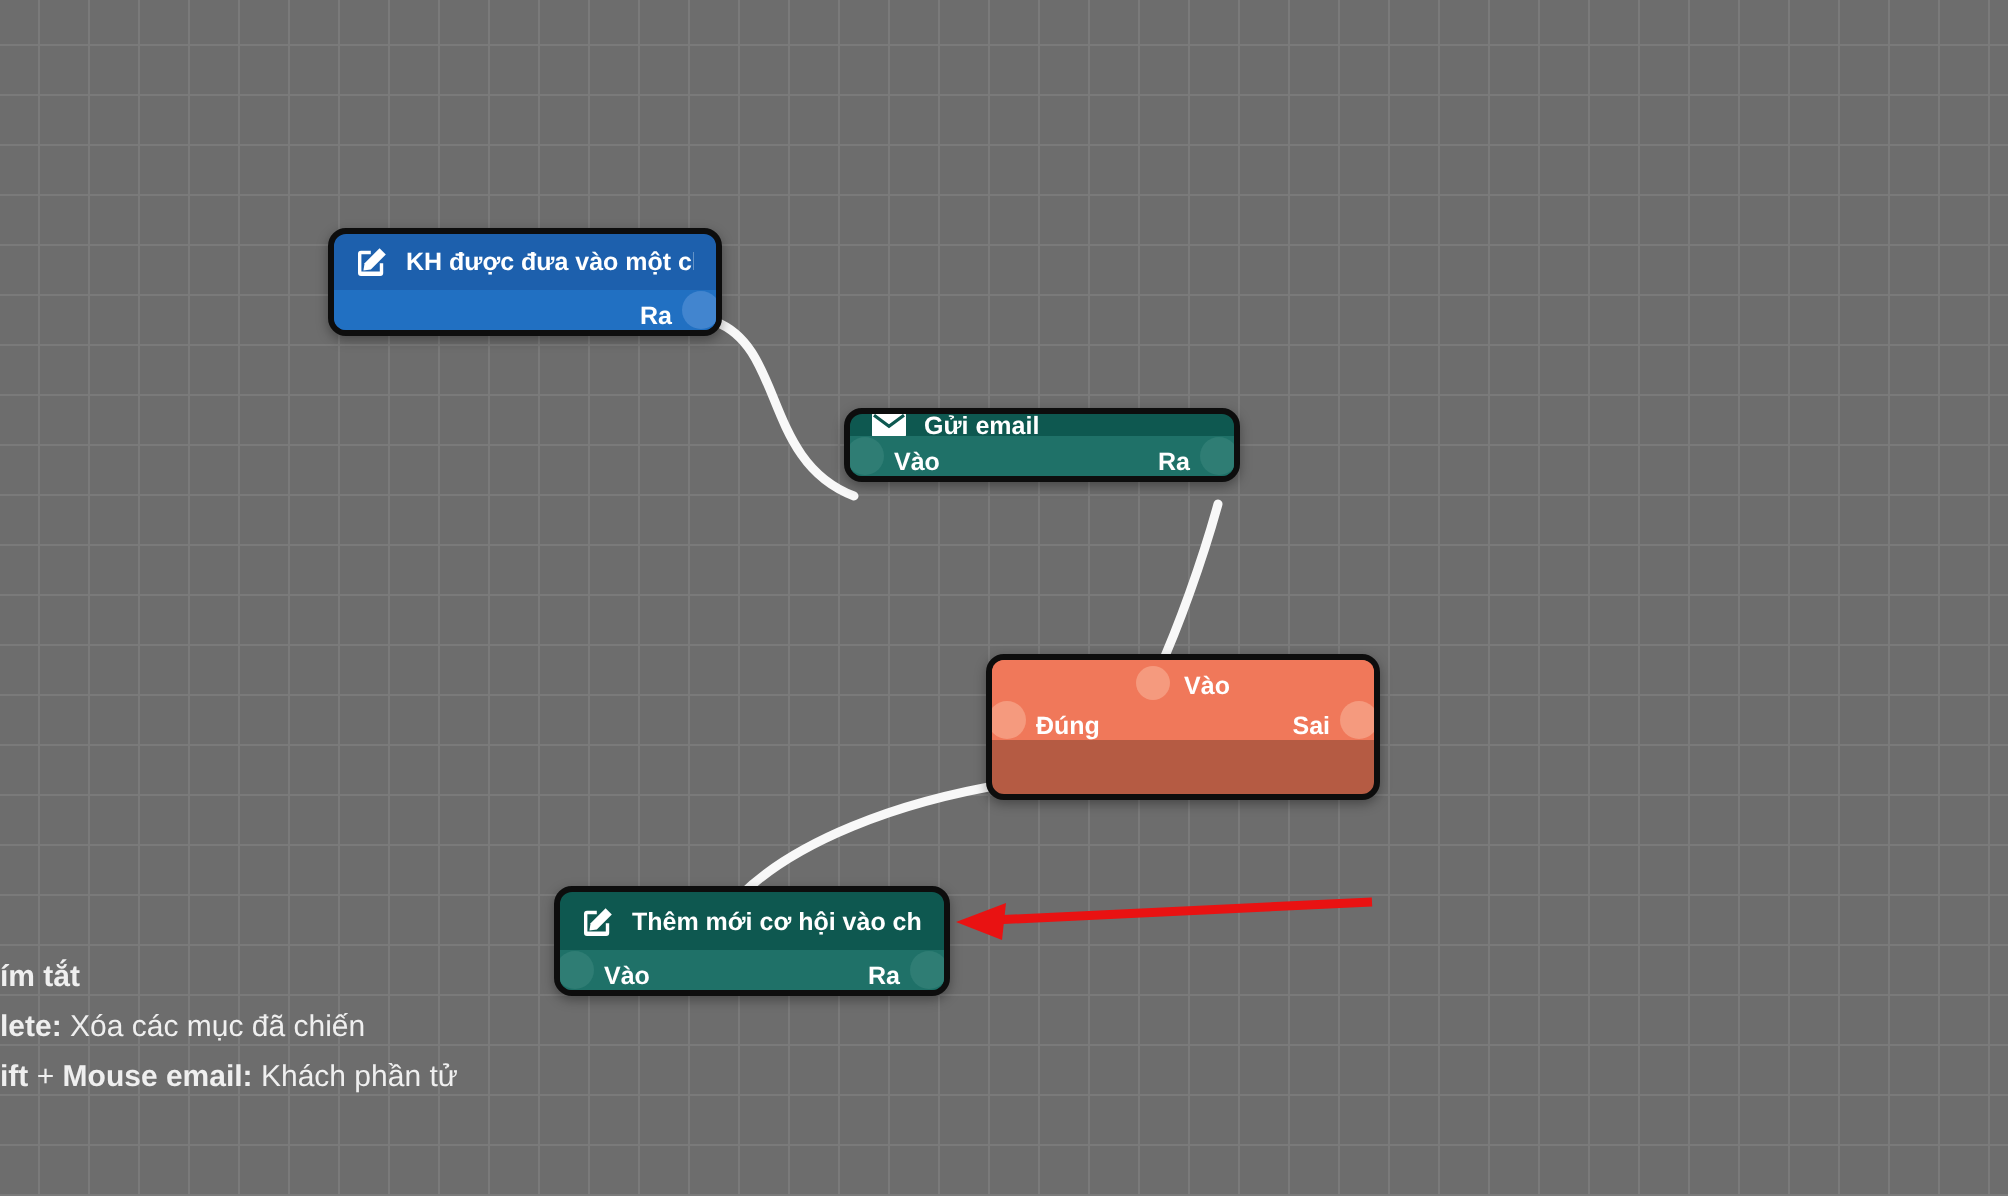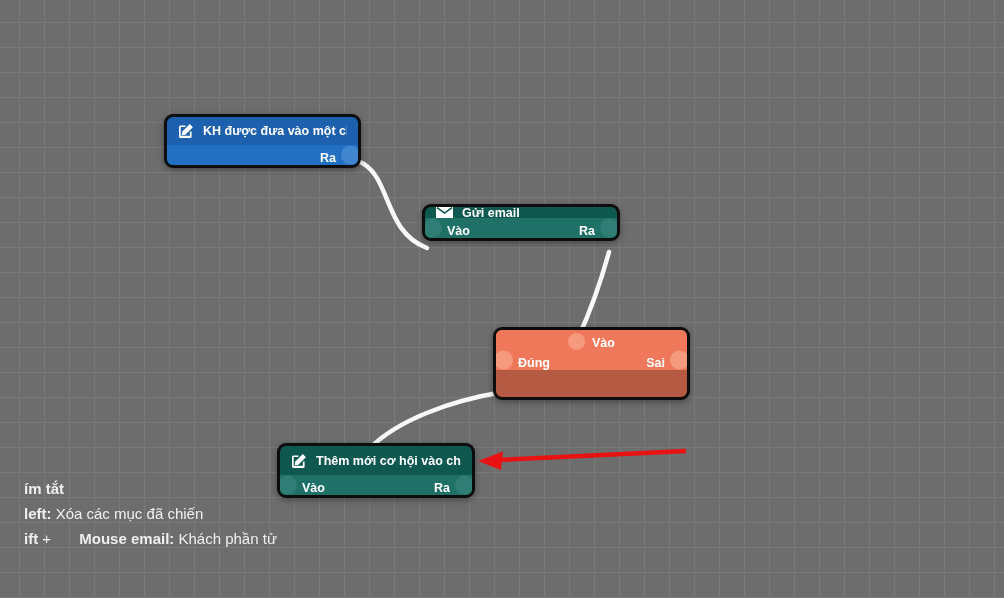--- a/index.html
+++ b/index.html
@@ -63,21 +63,21 @@
   
   .node-orange{background:#b55b43;}
   .node-orange .bar{background:#f0785a;height:20px;}
   .node-orange .bar.top{justify-content:center;gap:7px;}
   .node-orange .port{background:#f59a7e;}
 
   .shortcuts{
     position:absolute;left:0;top:476px;z-index:4;
     color:#efefef;font-size:15px;line-height:25px;white-space:nowrap;
   }
-  .shortcuts b{font-weight:bold;padding-left:24px;}
+  .shortcuts b{font-weight:bold;}
 </style>
 </head>
 <body>
 
 <div class="canvas">
 
   <svg class="layer wires" width="1004" height="598">
     <g fill="none" stroke="#f8f8f8" stroke-width="4.5" stroke-linecap="round">
       <path d="M 358 161 C 392 174 382 231 427 248"></path>
       <path d="M 609 252 C 601 281 589 314 579 336"></path>
@@ -152,17 +152,17 @@
 
   <svg class="layer overlay" width="1004" height="598">
     <g>
       <line x1="686" y1="451" x2="497" y2="460" stroke="#e91212" stroke-width="4.5"></line>
       <polygon points="478,461 503,451.5 501,470" fill="#e91212"></polygon>
     </g>
   </svg>
 
   <div class="shortcuts">
     <div><b>ím tắt</b><span></span></div>
-    <div><b>left:</b><span> Xóa các mục đã chiến</span></div>
+    <div><b>lete:</b><span> Xóa các mục đã chiến</span></div>
     <div><b>ift</b><span> + </span><b>Mouse email:</b><span> Khách phần tử</span></div>
   </div>
 
 </div>
 
 </body></html>

